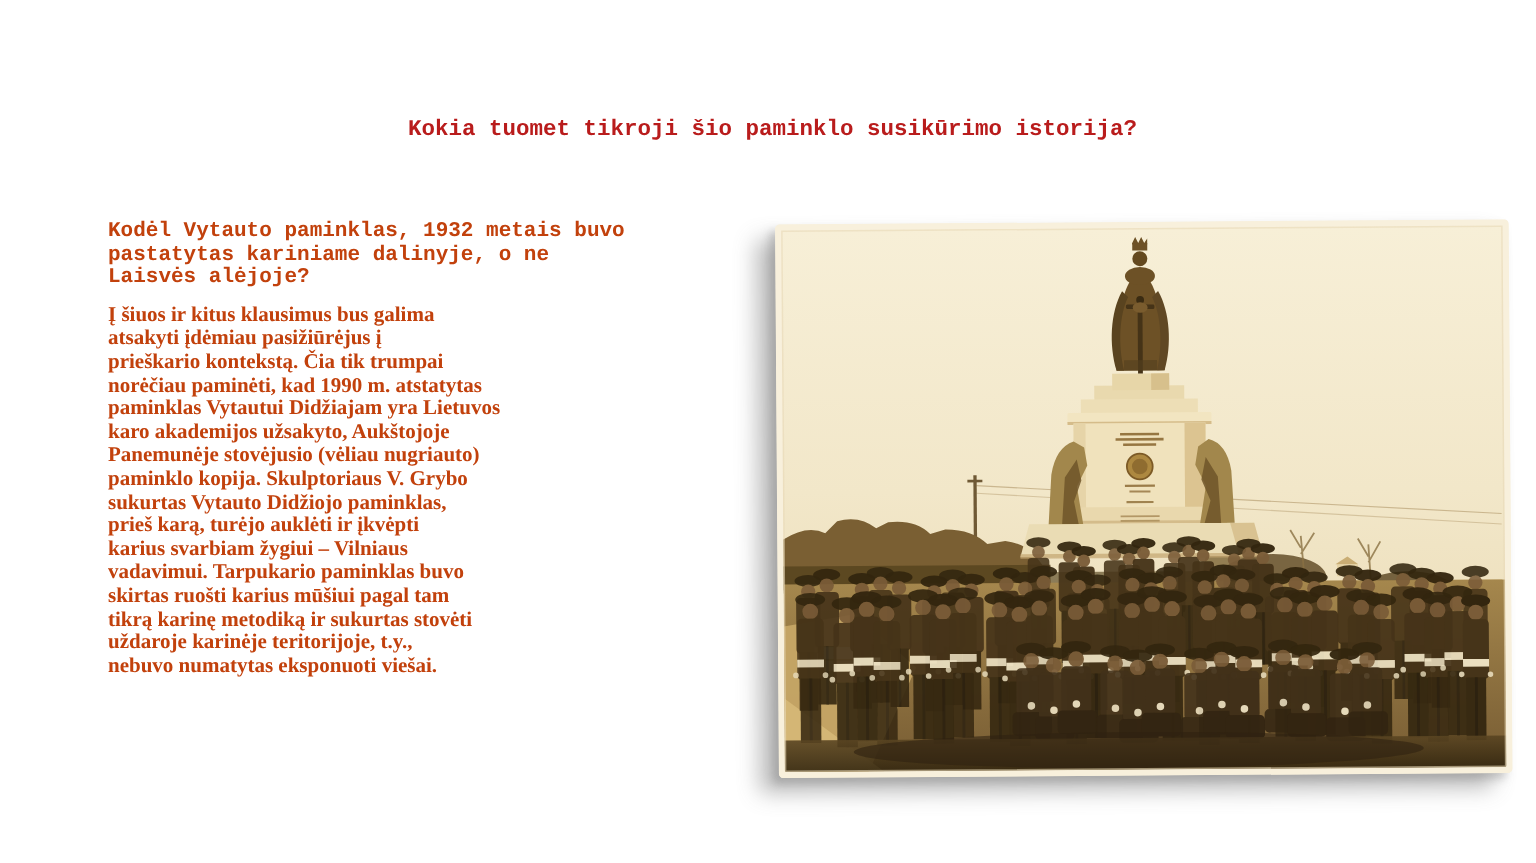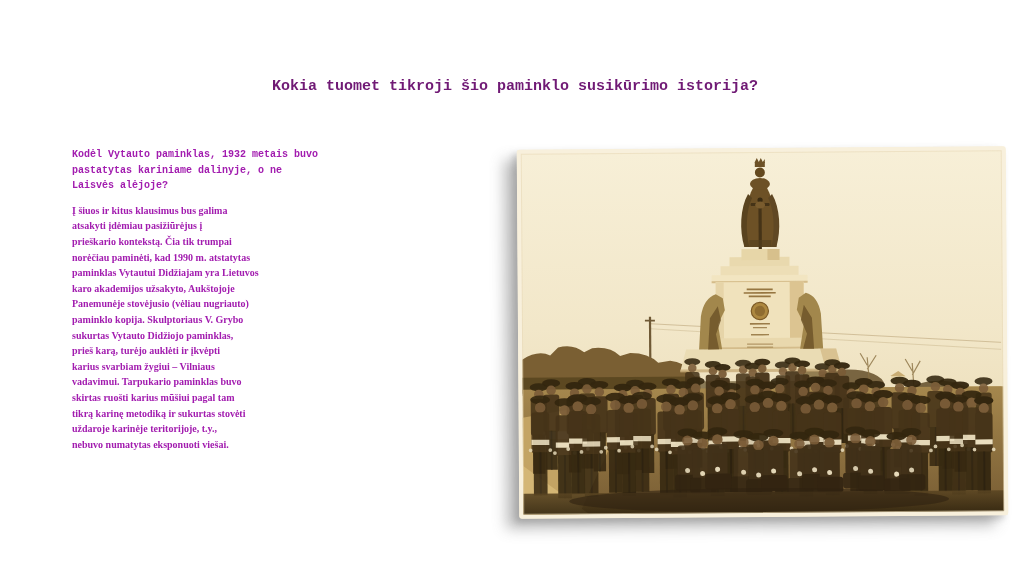--- a/index.html
+++ b/index.html
@@ -3,26 +3,26 @@
 <meta charset="utf-8">
 <style>
   html,body{margin:0;padding:0;}
   body{
     width:1024px;height:575px;position:relative;overflow:hidden;
     background:#ffffff;
     font-family:"Liberation Mono","DejaVu Sans Mono",monospace;
   }
   .slide-title{
     position:absolute;left:6px;top:68px;width:1018px;
-    text-align:center;font-size:15px;font-weight:bold;color:#701a75;
+    text-align:center;font-size:15px;font-weight:bold;color:#b91c1c;
     letter-spacing:0;white-space:pre;
   }
   .body-text{
     position:absolute;left:72px;top:147px;width:404px;
-    font-size:10px;line-height:15.6px;font-weight:bold;color:#a21caf;
+    font-size:14px;line-height:15.6px;font-weight:bold;color:#c2410c;
   }
   .body-text p{margin:0 0 9px 0;white-space:pre-line;}
   .body-text p:last-child{margin-bottom:0;font-family:Liberation Serif, serif;}
   .photo{
     position:absolute;left:478px;top:132px;width:489px;height:369px;
     background:#f8f0dc;border-radius:3px;
     transform:rotate(-0.4deg);
     box-shadow:-13px 10px 14px rgba(110,110,110,.45),-4px 4px 6px rgba(130,130,130,.35);
   }
   .photo svg{display:block;width:489px;height:369px;}

